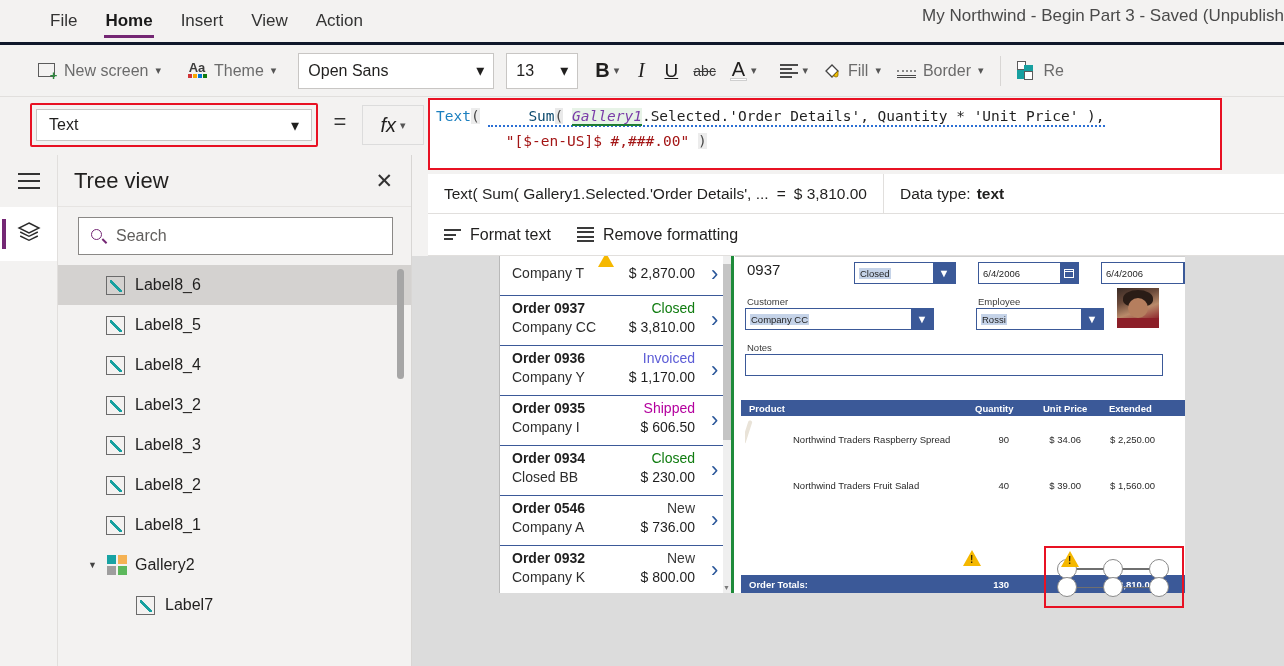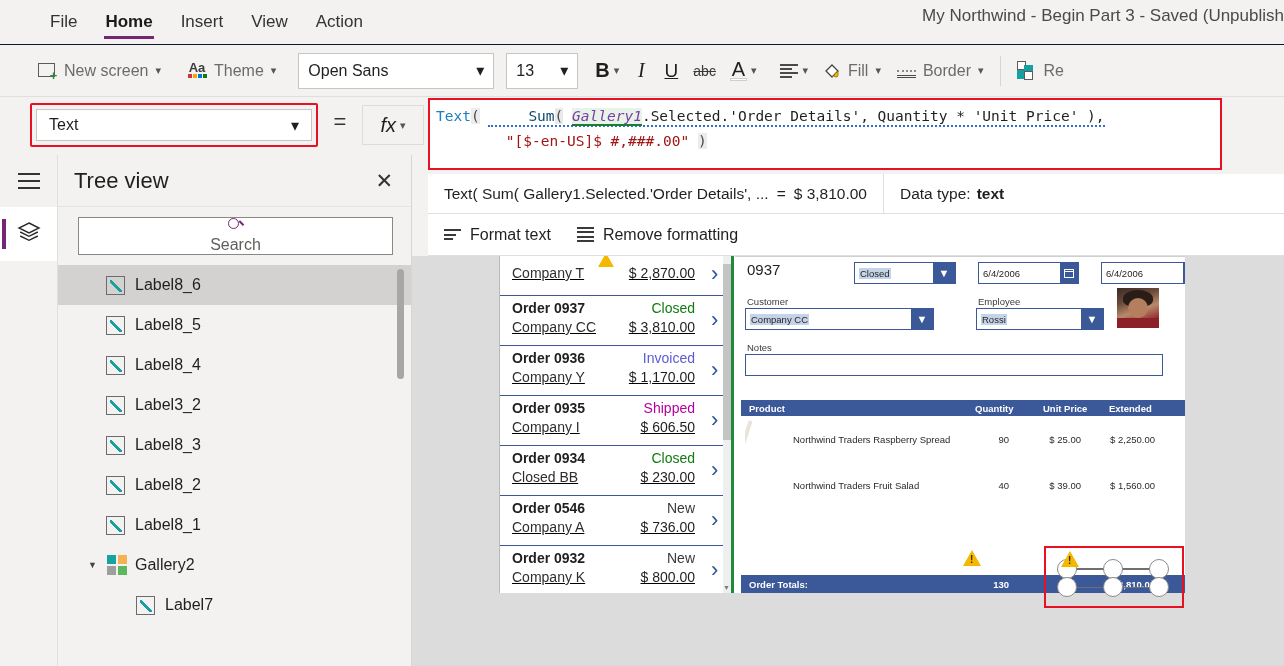--- a/index.html
+++ b/index.html
@@ -8,21 +8,21 @@
     width: 1284px; height: 666px;
     overflow: hidden;
     font-family: "Liberation Sans", sans-serif;
     background: #ffffff;
   }
   #app { position: relative; width: 1284px; height: 666px; background: #f3f2f1; }
 
   
   .menubar {
     position: absolute; left: 0; top: 0; width: 1284px; height: 45px;
-    background: #f3f2f1; border-bottom: 1px solid #0f172a;
+    background: #f3f2f1; border-bottom: 3px solid #0f172a;
     display: flex; align-items: center;
   }
   .menu-items { display: flex; align-items: center; height: 45px; padding-left: 36px; gap: 0; }
   .menu-item {
     position: relative; height: 45px; display: flex; align-items: center;
     padding: 0 14px; font-size: 17px; color: #333333; cursor: pointer;
   }
   .menu-item.active { font-weight: bold; color: #1a1a1a; }
   .menu-item.active::after {
     content: ""; position: absolute; left: 13px; right: 13px; bottom: 6px;
@@ -187,21 +187,21 @@
   }
   .tv-head {
     height: 52px; display: flex; align-items: center; justify-content: space-between;
     padding: 0 18px 0 16px; border-bottom: 1px solid #e6e4e2;
   }
   .tv-title { font-size: 22px; color: #201f1e; }
   .tv-close { font-size: 21px; color: #333; cursor: pointer; line-height: 1; }
   .tv-searchrow { padding: 10px 18px 10px 20px; }
   .tv-search {
     height: 38px; background: #ffffff; border: 1px solid #8a8886;
-    display: flex; align-items: center; gap: 10px; padding: 0 12px; flex-direction: column;
+    display: flex; align-items: center; gap: 10px; padding: 0 12px;
   }
   .tv-search .ph { font-size: 16px; color: #605e5c; }
   .ico-search { width: 15px; height: 15px; position: relative; display:block; }
   .ico-search s {
     position:absolute; left:0; top:0; width:11px; height:11px; border:1.8px solid #742774;
     border-radius:50%; display:block; text-decoration:none;
   }
   .ico-search b {
     position:absolute; right:0; bottom:0; width:6px; height:1.8px; background:#742774;
     transform: rotate(45deg); transform-origin: right bottom; display:block;
@@ -247,21 +247,21 @@
     position: absolute; left: 0; top: 0; width: 232px; height: 337px;
     background: #ffffff; overflow: hidden;
     border-left: 1px solid #b9b9b9;
   }
   .g-row {
     position: relative; height: 50px; border-top: 1px solid #3b5998;
     padding: 4px 10px 0 12px;
   }
   .g-row:first-child { border-top: none; }
   .g-l1 { display: flex; justify-content: space-between; align-items: baseline; }
-  .g-l2 { display: flex; justify-content: space-between; align-items: baseline; margin-top: 3px; text-decoration: underline; }
+  .g-l2 { display: flex; justify-content: space-between; align-items: baseline; margin-top: 3px; }
   .g-order { font-size: 14px; font-weight: bold; color: #1f1f1f; }
   .g-status { font-size: 14px; padding-right: 26px; }
   .g-company { font-size: 14px; color: #2e2e2e; }
   .g-amount { font-size: 14px; color: #1f1f1f; padding-right: 26px; }
   .g-chev {
     position: absolute; right: 6px; top: 13px; width: 14px; height: 22px;
     color: #2b579a; font-size: 22px; line-height: 22px; font-weight: 300;
   }
   .g-scrollbar {
     position: absolute; right: 0; top: 0; width: 8px; height: 337px; background: #efefef;
@@ -802,21 +802,21 @@
         <span style="left:8px">Product</span>
         <span style="left:234px">Quantity</span>
         <span style="left:302px">Unit Price</span>
         <span style="left:368px">Extended</span>
       </div>
 
       <div class="pt-row" style="top:162px">
         <span class="pt-img"><span class="img-raspberry"></span></span>
         <span class="pt-name" style="top:16px">Northwind Traders Raspberry Spread</span>
         <span class="pt-qty" style="left:228px; width:40px; top:16px">90</span>
-        <span class="pt-price" style="left:288px; width:52px; top:16px">$ 25.00</span>
+        <span class="pt-price" style="left:288px; width:52px; top:16px">$ 34.06</span>
         <span class="pt-ext" style="left:350px; width:64px; top:16px">$ 2,250.00</span>
       </div>
 
       <div class="pt-row" style="top:208px">
         <span class="pt-img"><span class="img-fruitsalad"></span></span>
         <span class="pt-name" style="top:16px">Northwind Traders Fruit Salad</span>
         <span class="pt-qty" style="left:228px; width:40px; top:16px">40</span>
         <span class="pt-price" style="left:288px; width:52px; top:16px">$ 39.00</span>
         <span class="pt-ext" style="left:350px; width:64px; top:16px">$ 1,560.00</span>
       </div>

